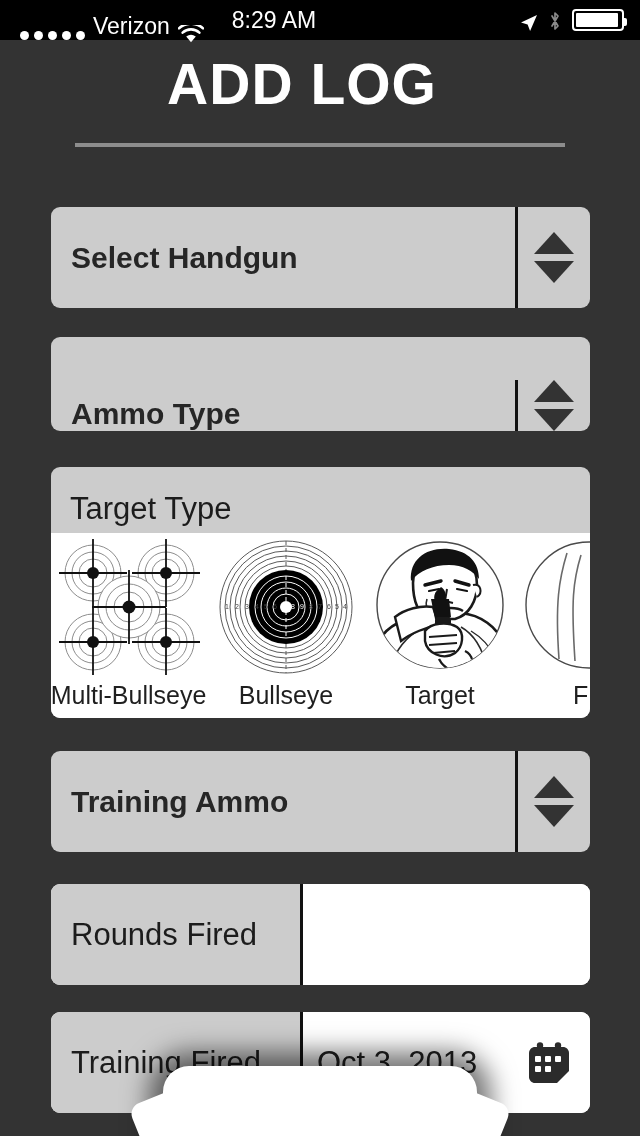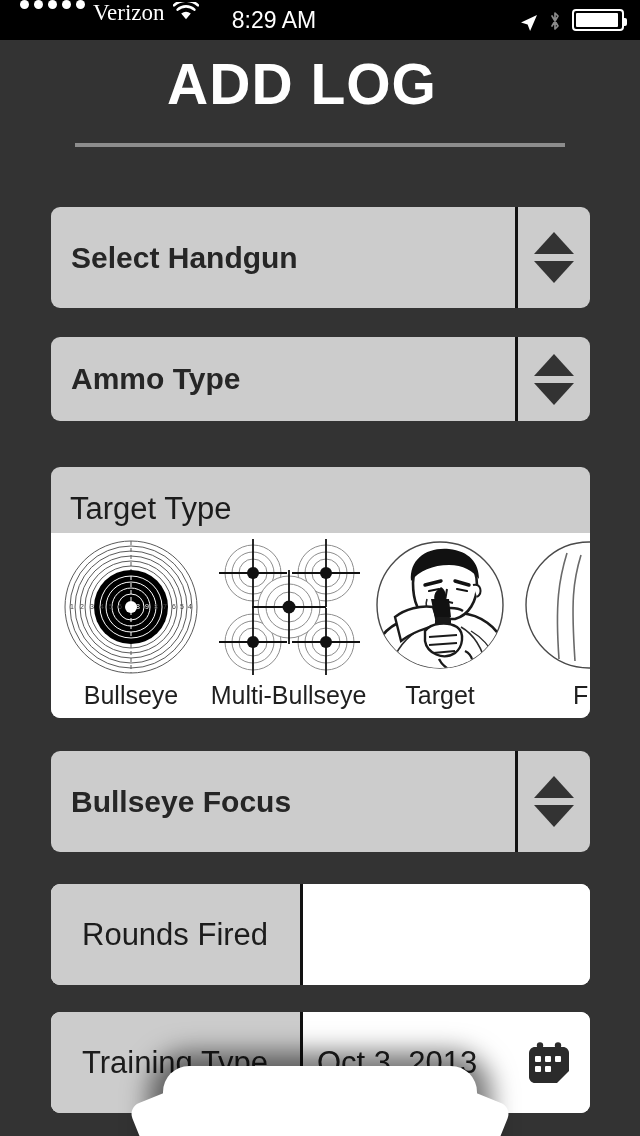--- a/index.html
+++ b/index.html
@@ -20,21 +20,21 @@
   #statusbar {
     position:absolute; left:0; top:0;
     width:640px; height:40px;
     background:#000000;
     color:#ffffff;
     display:flex; align-items:center;
     font-size:23px;
   }
   #sb-left {
     position:absolute; left:20px; top:0; height:40px;
-    display:flex; align-items:flex-start; gap:8px;font-family:Liberation Serif, serif;
+    display:flex; align-items:flex-end; gap:8px;
   }
   .sig-dots { display:flex; align-items:center; gap:5px; }
   .sig-dot { width:9px; height:9px; border-radius:50%; background:#ffffff; display:block; }
   #carrier { font-size:23px; letter-spacing:0px; color:#fff; font-weight:400; }
   .wifi-ico { display:block; width:26px; height:18px; position:relative; }
   #sb-center {
     position:absolute; left:0; top:0; width:548px; height:40px;
     display:flex; align-items:center; justify-content:center;
     font-size:23px; font-weight:400;text-align:center;
   }
@@ -107,21 +107,21 @@
   }
   .tri-down {
     width:0; height:0;
     border-left:20px solid transparent;
     border-right:20px solid transparent;
     border-top:22px solid #333333;
     display:block;
   }
 
   #field-handgun { top:207px; height:101px; }
-  #field-ammo    { top:337px; height:84px; }
+  #field-ammo    { top:337px; height:94px;align-items:flex-end; }
   #field-focus   { top:751px; height:101px; }
 
   
   #target-card {
     position:absolute; left:51px; top:467px;
     width:539px; height:251px;
     background:#cccccc;
     border-radius:9px;
     overflow:hidden;
   }
@@ -162,21 +162,21 @@
     position:absolute; left:51px; width:539px;
     border-radius:9px;
     overflow:hidden;
     display:flex; align-items:stretch;
     background:#ffffff;
   }
   .row2-label {
     flex:0 0 252px;
     background:#cccccc;
     display:flex; align-items:center;
-    padding-left:31px;
+    padding-left:20px;
     color:#1c1c1c;
     font-size:31px;
     font-weight:400;
     border-right:3px solid #111111;
     white-space:nowrap;
   }
   .row2-value {
     flex:1 1 auto;
     background:#ffffff;
     display:flex; align-items:center; justify-content:space-between;
@@ -275,67 +275,20 @@
     <div class="field-label">Ammo Type</div>
     <div class="stepper">
       <span class="tri-up"></span>
       <span class="tri-down"></span>
     </div>
   </div>
 
   <div id="target-card">
     <div id="target-card-header">Target Type</div>
     <div id="target-gallery">
-
-      <div class="target-item" style="width:160px;">
-        <span class="target-art">
-          <svg width="136" height="136" viewBox="0 0 136 136">
-            <g stroke="#5a5a5a" stroke-width="1" fill="none">
-              <circle cx="68" cy="68" r="66"></circle>
-                <circle cx="68" cy="68" r="61"></circle>
-              <circle cx="68" cy="68" r="56"></circle>
-                <circle cx="68" cy="68" r="51"></circle>
-              <circle cx="68" cy="68" r="46"></circle>
-                <circle cx="68" cy="68" r="41"></circle>
-            </g>
-            <circle cx="68" cy="68" r="37" fill="#000000"></circle>
-            <g stroke="#ffffff" stroke-width="1" fill="none">
-              <circle cx="68" cy="68" r="31"></circle>
-                <circle cx="68" cy="68" r="25"></circle>
-              <circle cx="68" cy="68" r="19"></circle>
-                <circle cx="68" cy="68" r="13"></circle>
-            </g>
-            <circle cx="68" cy="68" r="6" fill="#ffffff"></circle>
-            <line x1="68" y1="2" x2="68" y2="31" stroke="#5a5a5a" stroke-width="1" stroke-dasharray="4 3"></line>
-            <line x1="68" y1="105" x2="68" y2="134" stroke="#5a5a5a" stroke-width="1" stroke-dasharray="4 3"></line>
-            <line x1="68" y1="37" x2="68" y2="99" stroke="#ffffff" stroke-width="1" stroke-dasharray="4 3"></line>
-            <g font-family="'Liberation Sans',sans-serif" font-size="7" fill="#444444" text-anchor="middle">
-              <text x="9" y="70">1</text>
-                <text x="19" y="70">2</text>
-                <text x="29" y="70">3</text>
-              <text x="39" y="70">4</text>
-                <text x="48" y="70">5</text>
-                <text x="57" y="70">6</text>
-            </g>
-            <g font-family="'Liberation Sans',sans-serif" font-size="7" fill="#ffffff" text-anchor="middle">
-              <text x="66" y="70">7</text>
-                <text x="75" y="70">8</text>
-                <text x="84" y="70">9</text>
-            </g>
-            <g font-family="'Liberation Sans',sans-serif" font-size="7" fill="#444444" text-anchor="middle">
-              <text x="93" y="70">8</text>
-                <text x="102" y="70">7</text>
-                <text x="111" y="70">6</text>
-              <text x="119" y="70">5</text>
-                <text x="127" y="70">4</text>
-            </g>
-          </svg>
-        </span>
-        <span class="target-caption">Bullseye</span>
-      </div>
 
       <div class="target-item" style="width:155px;">
         <span class="target-art">
           <svg width="146" height="136" viewBox="0 0 146 136">
             <g>
               <g transform="translate(37,34)">
                 <circle cx="0" cy="0" r="28" fill="none" stroke="#8d8d8d" stroke-width="1"></circle>
                 <circle cx="0" cy="0" r="21" fill="none" stroke="#8d8d8d" stroke-width="1"></circle>
                 <circle cx="0" cy="0" r="14" fill="none" stroke="#8d8d8d" stroke-width="1"></circle>
                 <line x1="-34" y1="0" x2="34" y2="0" stroke="#111" stroke-width="1.8"></line>
@@ -373,20 +326,67 @@
                 <line x1="-37" y1="0" x2="37" y2="0" stroke="#111" stroke-width="1.8"></line>
                 <line x1="0" y1="-37" x2="0" y2="37" stroke="#111" stroke-width="1.8"></line>
                 <circle cx="0" cy="0" r="6.5" fill="#111111"></circle>
               </g>
             </g>
           </svg>
         </span>
         <span class="target-caption">Multi-Bullseye</span>
       </div>
 
+      <div class="target-item" style="width:160px;">
+        <span class="target-art">
+          <svg width="136" height="136" viewBox="0 0 136 136">
+            <g stroke="#5a5a5a" stroke-width="1" fill="none">
+              <circle cx="68" cy="68" r="66"></circle>
+                <circle cx="68" cy="68" r="61"></circle>
+              <circle cx="68" cy="68" r="56"></circle>
+                <circle cx="68" cy="68" r="51"></circle>
+              <circle cx="68" cy="68" r="46"></circle>
+                <circle cx="68" cy="68" r="41"></circle>
+            </g>
+            <circle cx="68" cy="68" r="37" fill="#000000"></circle>
+            <g stroke="#ffffff" stroke-width="1" fill="none">
+              <circle cx="68" cy="68" r="31"></circle>
+                <circle cx="68" cy="68" r="25"></circle>
+              <circle cx="68" cy="68" r="19"></circle>
+                <circle cx="68" cy="68" r="13"></circle>
+            </g>
+            <circle cx="68" cy="68" r="6" fill="#ffffff"></circle>
+            <line x1="68" y1="2" x2="68" y2="31" stroke="#5a5a5a" stroke-width="1" stroke-dasharray="4 3"></line>
+            <line x1="68" y1="105" x2="68" y2="134" stroke="#5a5a5a" stroke-width="1" stroke-dasharray="4 3"></line>
+            <line x1="68" y1="37" x2="68" y2="99" stroke="#ffffff" stroke-width="1" stroke-dasharray="4 3"></line>
+            <g font-family="'Liberation Sans',sans-serif" font-size="7" fill="#444444" text-anchor="middle">
+              <text x="9" y="70">1</text>
+                <text x="19" y="70">2</text>
+                <text x="29" y="70">3</text>
+              <text x="39" y="70">4</text>
+                <text x="48" y="70">5</text>
+                <text x="57" y="70">6</text>
+            </g>
+            <g font-family="'Liberation Sans',sans-serif" font-size="7" fill="#ffffff" text-anchor="middle">
+              <text x="66" y="70">7</text>
+                <text x="75" y="70">8</text>
+                <text x="84" y="70">9</text>
+            </g>
+            <g font-family="'Liberation Sans',sans-serif" font-size="7" fill="#444444" text-anchor="middle">
+              <text x="93" y="70">8</text>
+                <text x="102" y="70">7</text>
+                <text x="111" y="70">6</text>
+              <text x="119" y="70">5</text>
+                <text x="127" y="70">4</text>
+            </g>
+          </svg>
+        </span>
+        <span class="target-caption">Bullseye</span>
+      </div>
+
       <div class="target-item" style="width:148px;">
         <span class="target-art">
           <svg width="142" height="136" viewBox="0 0 142 136">
             <defs>
                 <clipPath id="thclip">
                   <circle cx="71" cy="66" r="63"></circle>
                 </clipPath>
               </defs>
             <circle cx="71" cy="66" r="63" fill="#ffffff" stroke="#4a4a4a" stroke-width="1.4"></circle>
             <g clip-path="url(#thclip)">
@@ -441,34 +441,34 @@
             <rect x="74" y="88" width="56" height="46" rx="9" fill="none" stroke="#6a6a6a" stroke-width="2"></rect>
           </svg>
         </span>
         <span class="target-caption">FB</span>
       </div>
 
     </div>
   </div>
 
   <div class="field" id="field-focus">
-    <div class="field-label">Bullseye Focus</div>
+    <div class="field-label">Training Ammo</div>
     <div class="stepper">
       <span class="tri-up"></span>
       <span class="tri-down"></span>
     </div>
   </div>
 
   <div class="row2" id="row-rounds">
     <div class="row2-label">Rounds Fired</div>
     <div class="row2-value" placeholder=""></div>
   </div>
 
   <div class="row2" id="row-date">
-    <div class="row2-label">Training Type</div>
+    <div class="row2-label">Training Fired</div>
     <div class="row2-value">
       <span>Oct 3, 2013</span>
       <span class="cal-ico">
         <svg viewBox="0 0 46 44" width="46" height="44">
           <circle cx="14" cy="4.5" r="3.2" fill="#2b2b2b"></circle>
           <circle cx="32" cy="4.5" r="3.2" fill="#2b2b2b"></circle>
           <path d="M3 12 C3 8.7 5.7 6 9 6 L37 6 C40.3 6 43 8.7 43 12 L43 30 L31 42 L9 42 C5.7 42 3 39.3 3 36 Z" fill="#2b2b2b"></path>
           <g fill="#ffffff">
             <rect x="9" y="15" width="6" height="6" rx="1"></rect>
             <rect x="19" y="15" width="6" height="6" rx="1"></rect>

